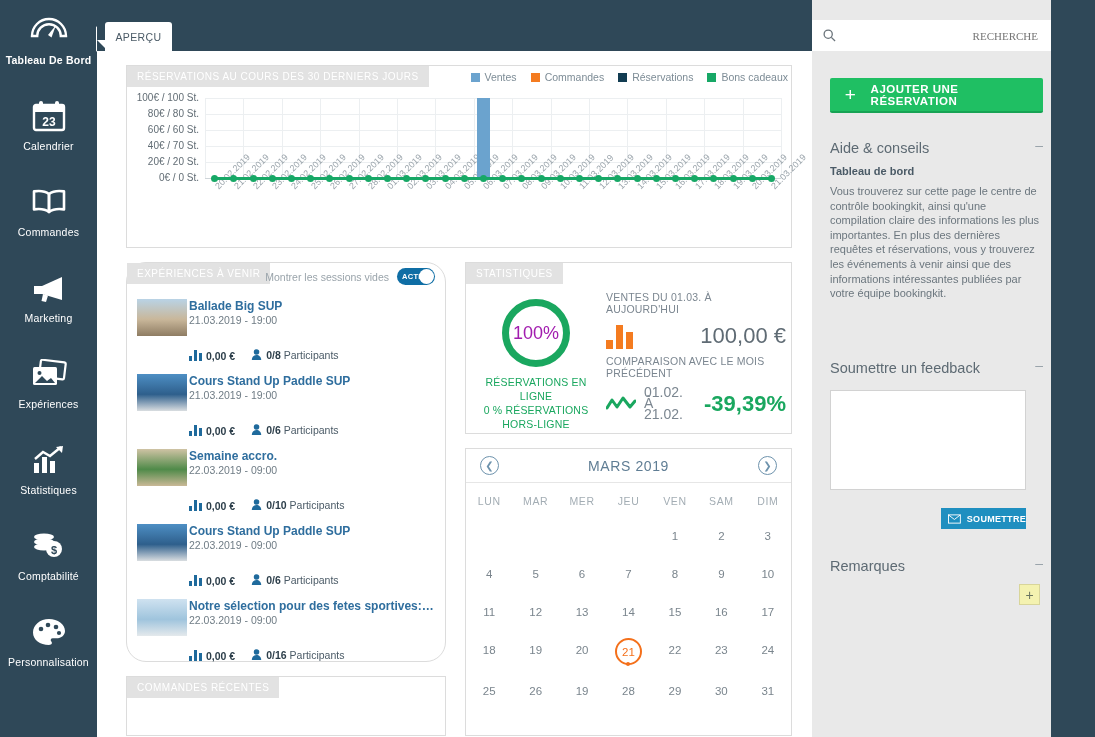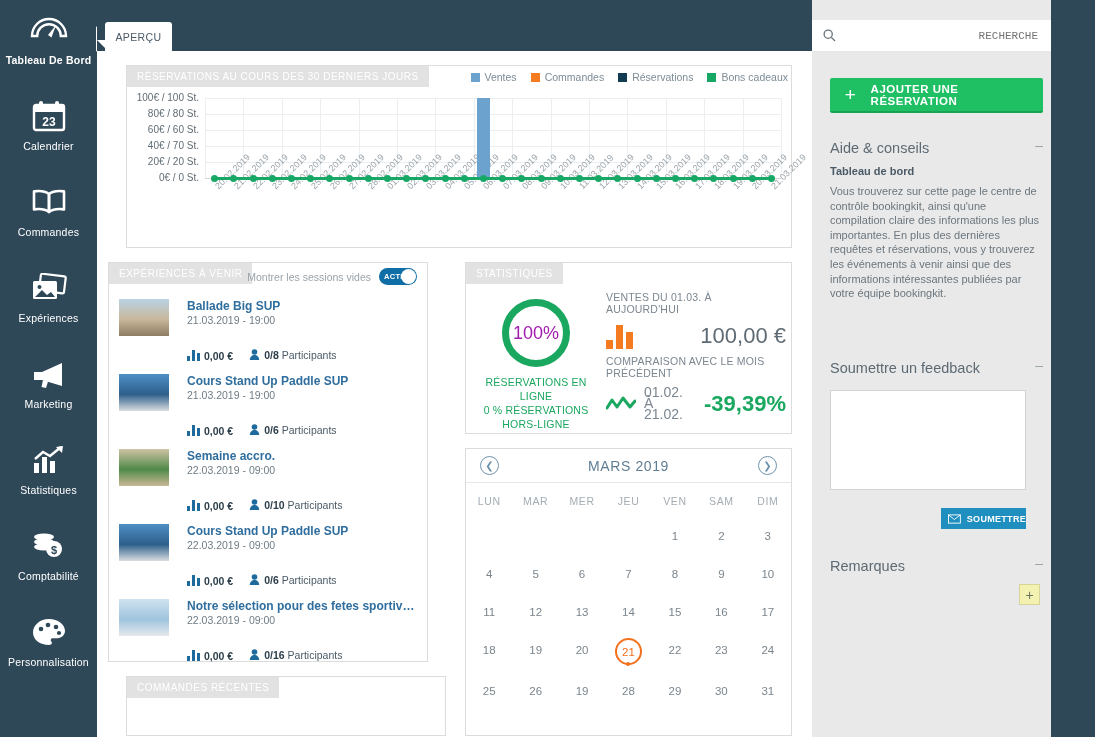--- a/index.html
+++ b/index.html
@@ -77,33 +77,33 @@
   #axisY{ position:absolute; width:1px; background:#bfc6cb; }
   .xlab{
     position:absolute; font-size:9px; color:#9aa4ab; white-space:nowrap;
     transform:rotate(-45deg); transform-origin:left top;
   }
   .dot{ position:absolute; width:7px;height:7px;border-radius:50%; background:#17a866; }
   #greenline{ position:absolute; height:3px; background:#17a866; }
   .bar{ position:absolute; background:#6ba3ce; }
 
   
-  #exp-panel{ position:absolute; left:11px; top:211px; width:320px; height:400px; }
+  #exp-panel{ position:absolute; left:29px; top:211px; width:320px; height:400px;border-radius:20px; }
   #exp-toggle-row{
     position:absolute; right:10px; top:5px; display:flex; align-items:center; gap:8px;
     font-size:10.5px; color:#9aa4ab;
   }
   .switch{
     width:38px;height:17px;border-radius:9px;background:#0f6ea5;position:relative;
     display:flex;align-items:center; cursor:pointer;
   }
   .switch span{ font-size:7.5px; color:#fff; font-weight:bold; margin-left:5px; letter-spacing:.3px;}
   .switch .knob{ position:absolute; right:1px; top:1px; width:15px;height:15px;border-radius:50%;background:#fff; }
   .exp-list{ position:absolute; left:0; top:30px; width:100%; }
-  .exp-row{ display:flex; padding:6px 8px 6px 10px; gap:18px; }
+  .exp-row{ display:flex; padding:6px 8px 6px 10px; gap:2px; }
   .exp-thumb{ width:50px;height:37px; flex:0 0 50px; background:#88a8c0; overflow:hidden; position:relative;}
   .exp-info{ flex:1; min-width:0; }
   .exp-title{
     color:#2f6e9e; font-weight:bold; font-size:12px; line-height:14px;
     white-space:nowrap; overflow:hidden; text-overflow:ellipsis; cursor:pointer;
   }
   .exp-date{ color:#6f7c85; font-size:10.5px; margin-top:1px; }
   .exp-meta{ display:flex; align-items:flex-end; gap:16px; margin-top:23px; font-size:10.5px; color:#4a5a66;}
   .exp-meta b{ color:#2c3e4a; }
   .mini-bars{ display:inline-block; width:13px; height:11px; position:relative; margin-right:4px; vertical-align:-1px;}
@@ -160,21 +160,21 @@
   #right{
     position:absolute; left:812px; top:0; width:239px; height:737px;
     background:#e9e9e9;
   }
   #searchbar{
     position:absolute; left:812px; top:20px; width:239px; height:31px;
     background:#fff; display:flex; align-items:center; padding:0 11px;
   }
   #search-input{
     flex:1; border:0; outline:0; text-align:right; font-size:11px; color:#8d969d;
-    font-family:Liberation Mono, monospace; background:transparent;
+    font-family:Liberation Serif, serif; background:transparent;
   }
   #addbtn{
     position:absolute; left:18px; top:78px; width:213px; height:35px;
     background:#1fbf63; border-bottom:2px solid #17a354; border-radius:2px;
     display:flex; align-items:center; cursor:pointer;
   }
   #addbtn .plus{ width:42px; text-align:center; color:#fff; font-size:19px; line-height:1;}
   #addbtn .lbl{ color:#fff; font-weight:bold; font-size:11.5px; letter-spacing:.5px; }
   .r-sec{ position:absolute; left:18px; width:213px; }
   .r-head{ display:flex; align-items:flex-start; justify-content:space-between; }
@@ -230,37 +230,37 @@
           <svg width="38" height="28" viewBox="0 0 38 28">
             <path d="M19 6c-4-3-10-3.4-15-2.6v18C9 20.6 15 21 19 24V6z" fill="none" stroke="#ffffff" stroke-width="2.6" stroke-linejoin="round"></path>
             <path d="M19 6c4-3 10-3.4 15-2.6v18c-5-.8-11-.4-15 2.6V6z" fill="none" stroke="#ffffff" stroke-width="2.6" stroke-linejoin="round"></path>
           </svg>
         </div>
         <div class="nav-label">Commandes</div>
       </div>
       <div class="nav-item">
         <div class="nav-icon">
           <svg width="38" height="30" viewBox="0 0 38 30">
+            <path d="M32 4 L12 13 L12 21 L32 27 Z" fill="#ffffff"></path>
+            <path d="M4 13 L12 13 L12 21 L4 21 Z" fill="#ffffff"></path>
+            <path d="M13 21 L18 22.4 L16 29 L11.5 28 Z" fill="#ffffff"></path>
+          </svg>
+        </div>
+        <div class="nav-label">Marketing</div>
+      </div>
+      <div class="nav-item">
+        <div class="nav-icon">
+          <svg width="38" height="30" viewBox="0 0 38 30">
             <rect x="10" y="2" width="25" height="17" rx="1.5" fill="none" stroke="#ffffff" stroke-width="2.2" transform="rotate(7 22 10)"></rect>
             <rect x="3" y="8" width="24" height="18" rx="1.5" fill="#ffffff"></rect>
             <circle cx="9.5" cy="14" r="2" fill="#2f4858"></circle>
             <path d="M5 24 L12 17 L17 22 L21 19 L25 24 Z" fill="#2f4858"></path>
           </svg>
         </div>
         <div class="nav-label">Expériences</div>
-      </div>
-      <div class="nav-item">
-        <div class="nav-icon">
-          <svg width="38" height="30" viewBox="0 0 38 30">
-            <path d="M32 4 L12 13 L12 21 L32 27 Z" fill="#ffffff"></path>
-            <path d="M4 13 L12 13 L12 21 L4 21 Z" fill="#ffffff"></path>
-            <path d="M13 21 L18 22.4 L16 29 L11.5 28 Z" fill="#ffffff"></path>
-          </svg>
-        </div>
-        <div class="nav-label">Marketing</div>
       </div>
       <div class="nav-item">
         <div class="nav-icon">
           <svg width="34" height="30" viewBox="0 0 34 30">
             <rect x="2" y="18" width="5" height="10" fill="#ffffff"></rect>
             <rect x="10" y="12" width="5" height="16" fill="#ffffff"></rect>
             <rect x="18" y="16" width="5" height="12" fill="#ffffff"></rect>
             <polyline points="3,14 11,7 18,11 29,2" fill="none" stroke="#ffffff" stroke-width="2.4"></polyline>
             <polygon points="24,2 31,1 30,8" fill="#ffffff"></polygon>
           </svg>

